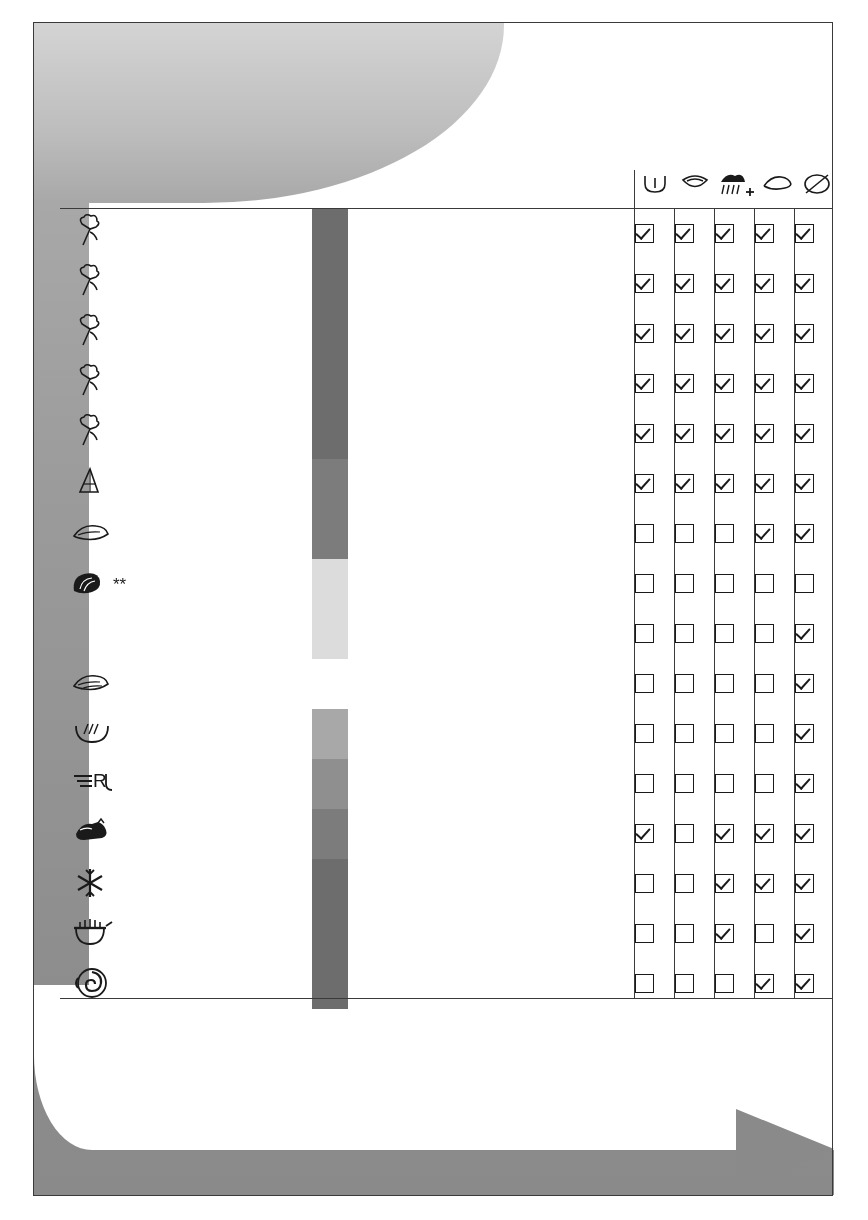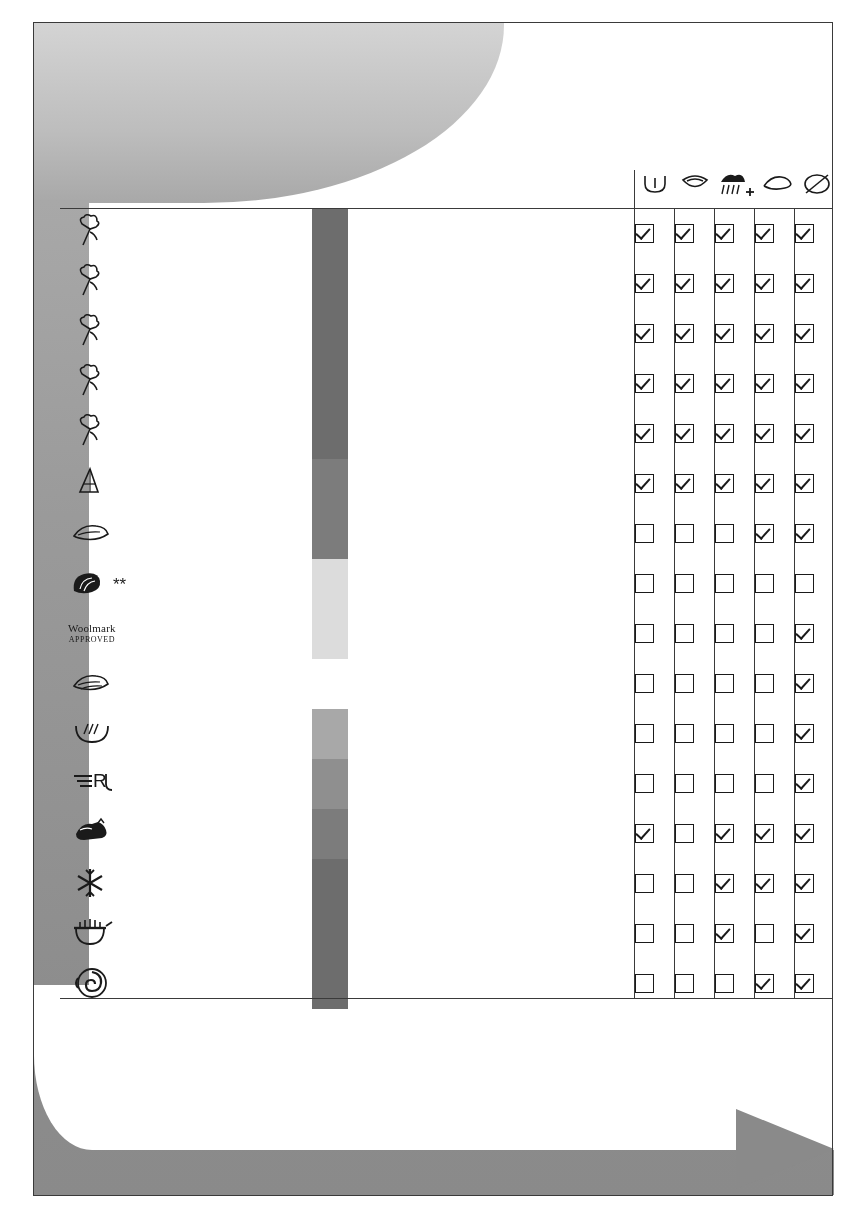--- a/index.html
+++ b/index.html
@@ -409,26 +409,20 @@
         <div class="checks">
           <div class="chk" style="left:0px;"></div>
           <div class="chk" style="left:40px;"></div>
           <div class="chk" style="left:80px;"></div>
           <div class="chk" style="left:120px;"></div>
           <div class="chk" style="left:160px;"></div>
         </div>
       </div>
 
       <div class="row">
-        <div class="cell-icon">
-          <div class="wm-text">
-            <div>Woolmark</div>
-            <div class="small">APPROVED</div>
-          </div>
-        </div>
         <div class="cell-bar">
             <div class="bar-fill" style="background:#dcdcdc"></div>
           </div>
         <div class="checks">
           <div class="chk" style="left:0px;"></div>
           <div class="chk" style="left:40px;"></div>
           <div class="chk" style="left:80px;"></div>
           <div class="chk" style="left:120px;"></div>
           <div class="chk on" style="left:160px;"></div>
         </div>

